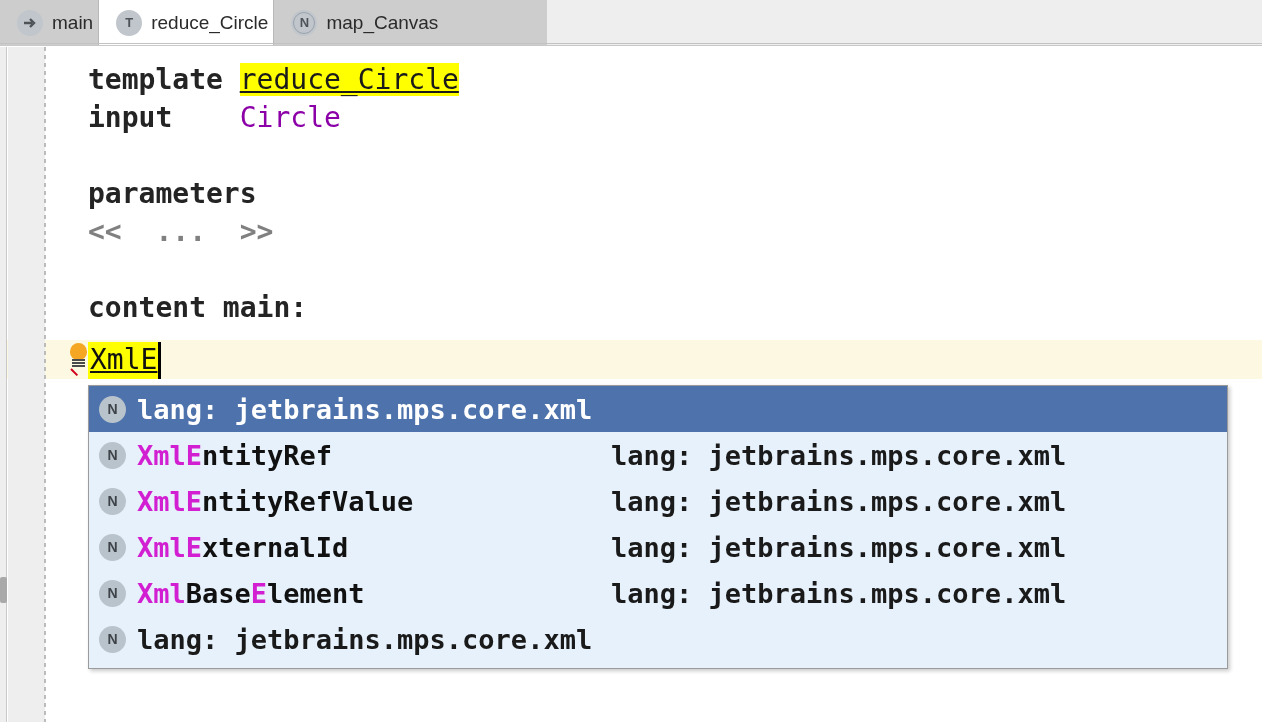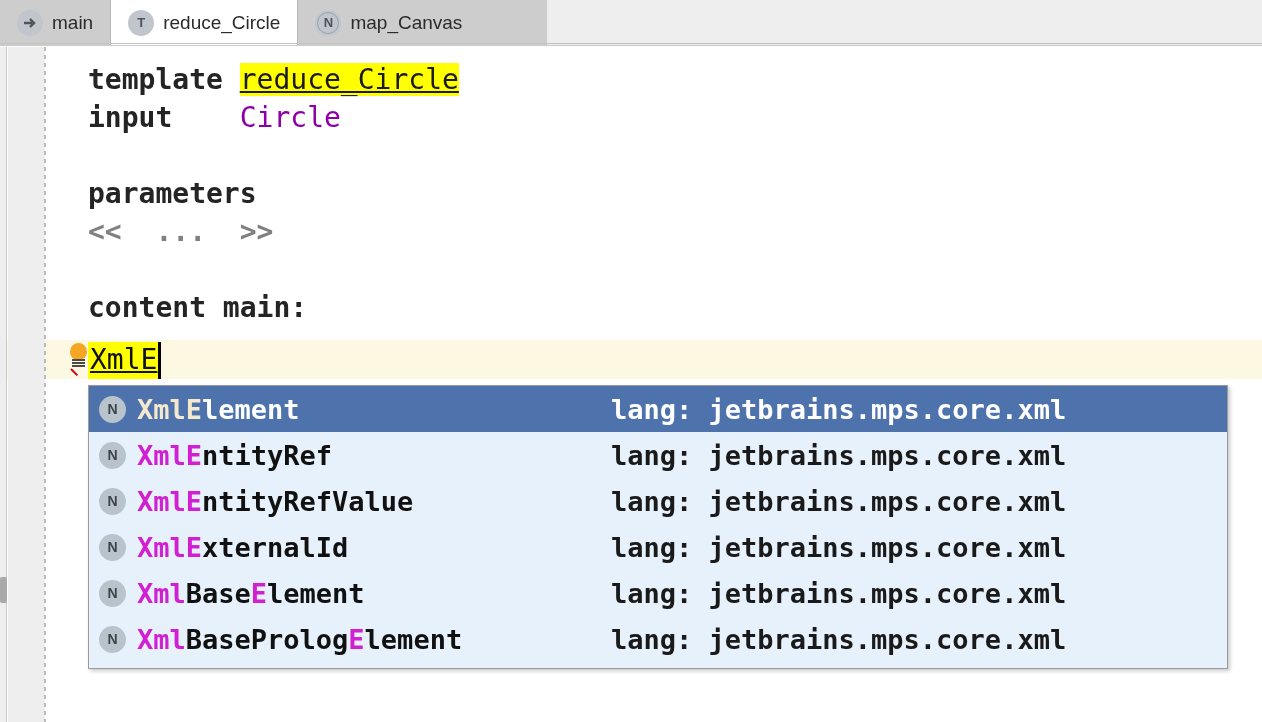--- a/index.html
+++ b/index.html
@@ -31,21 +31,21 @@
     height: 45px;
     width: 547px;
     background: #cdcdcd;
     display: flex;
     align-items: stretch;
   }
   .tab {
     display: flex;
     align-items: center;
     gap: 9px;
-    padding: 0 17px 0 17px;
+    padding: 0 5px 0 17px;
     height: 45px;
     box-sizing: border-box;
     font-size: 19px;
     color: #2b2b2b;
     background: #cdcdcd;
     cursor: default;
     white-space: nowrap;
   }
   .tab.active {
     background: #ffffff;
@@ -328,21 +328,20 @@
     <div class="tick"></div>
   </div>
 
   <div class="inputcell-row">
     <span class="inputcell">XmlE</span>
   </div>
 
   <div class="popup" id="completion-popup">
       <div class="crow selected">
         <div class="nicon">N</div>
-        <div class="cname"><span class="m">XmlE</span><span>lement</span></div>
         <div class="clang">lang: jetbrains.mps.core.xml</div>
       </div>
       <div class="crow">
         <div class="nicon">N</div>
         <div class="cname"><span class="m">XmlE</span><span>ntityRef</span></div>
         <div class="clang">lang: jetbrains.mps.core.xml</div>
       </div>
       <div class="crow">
         <div class="nicon">N</div>
         <div class="cname"><span class="m">XmlE</span><span>ntityRefValue</span></div>
@@ -353,19 +352,18 @@
         <div class="cname"><span class="m">XmlE</span><span>xternalId</span></div>
         <div class="clang">lang: jetbrains.mps.core.xml</div>
       </div>
       <div class="crow">
         <div class="nicon">N</div>
         <div class="cname"><span class="m">Xml</span><span>Base</span><span class="m">E</span><span>lement</span></div>
         <div class="clang">lang: jetbrains.mps.core.xml</div>
       </div>
       <div class="crow">
         <div class="nicon">N</div>
-        <div class="cname"><span class="m">Xml</span><span>BaseProlog</span><span class="m">E</span><span>lement</span></div>
         <div class="clang">lang: jetbrains.mps.core.xml</div>
       </div>
       <div class="popup-bottompad"></div>
     </div>
 
 </div>
 
 </body></html>

